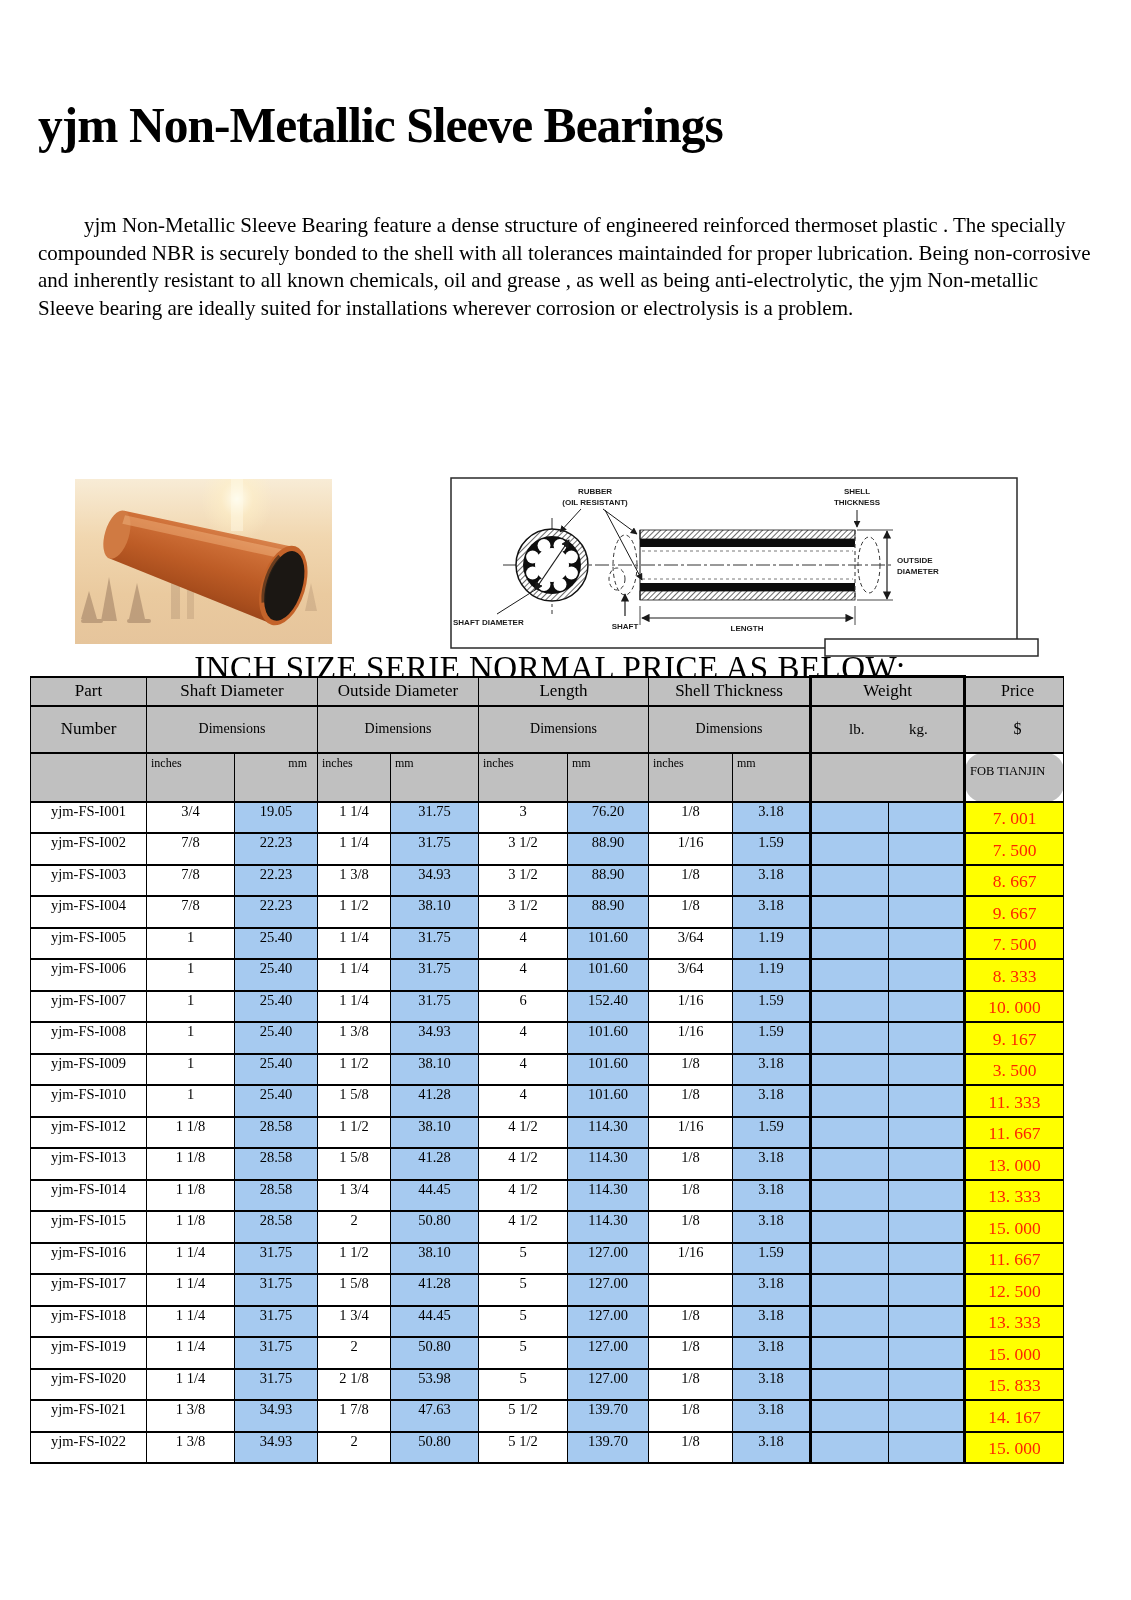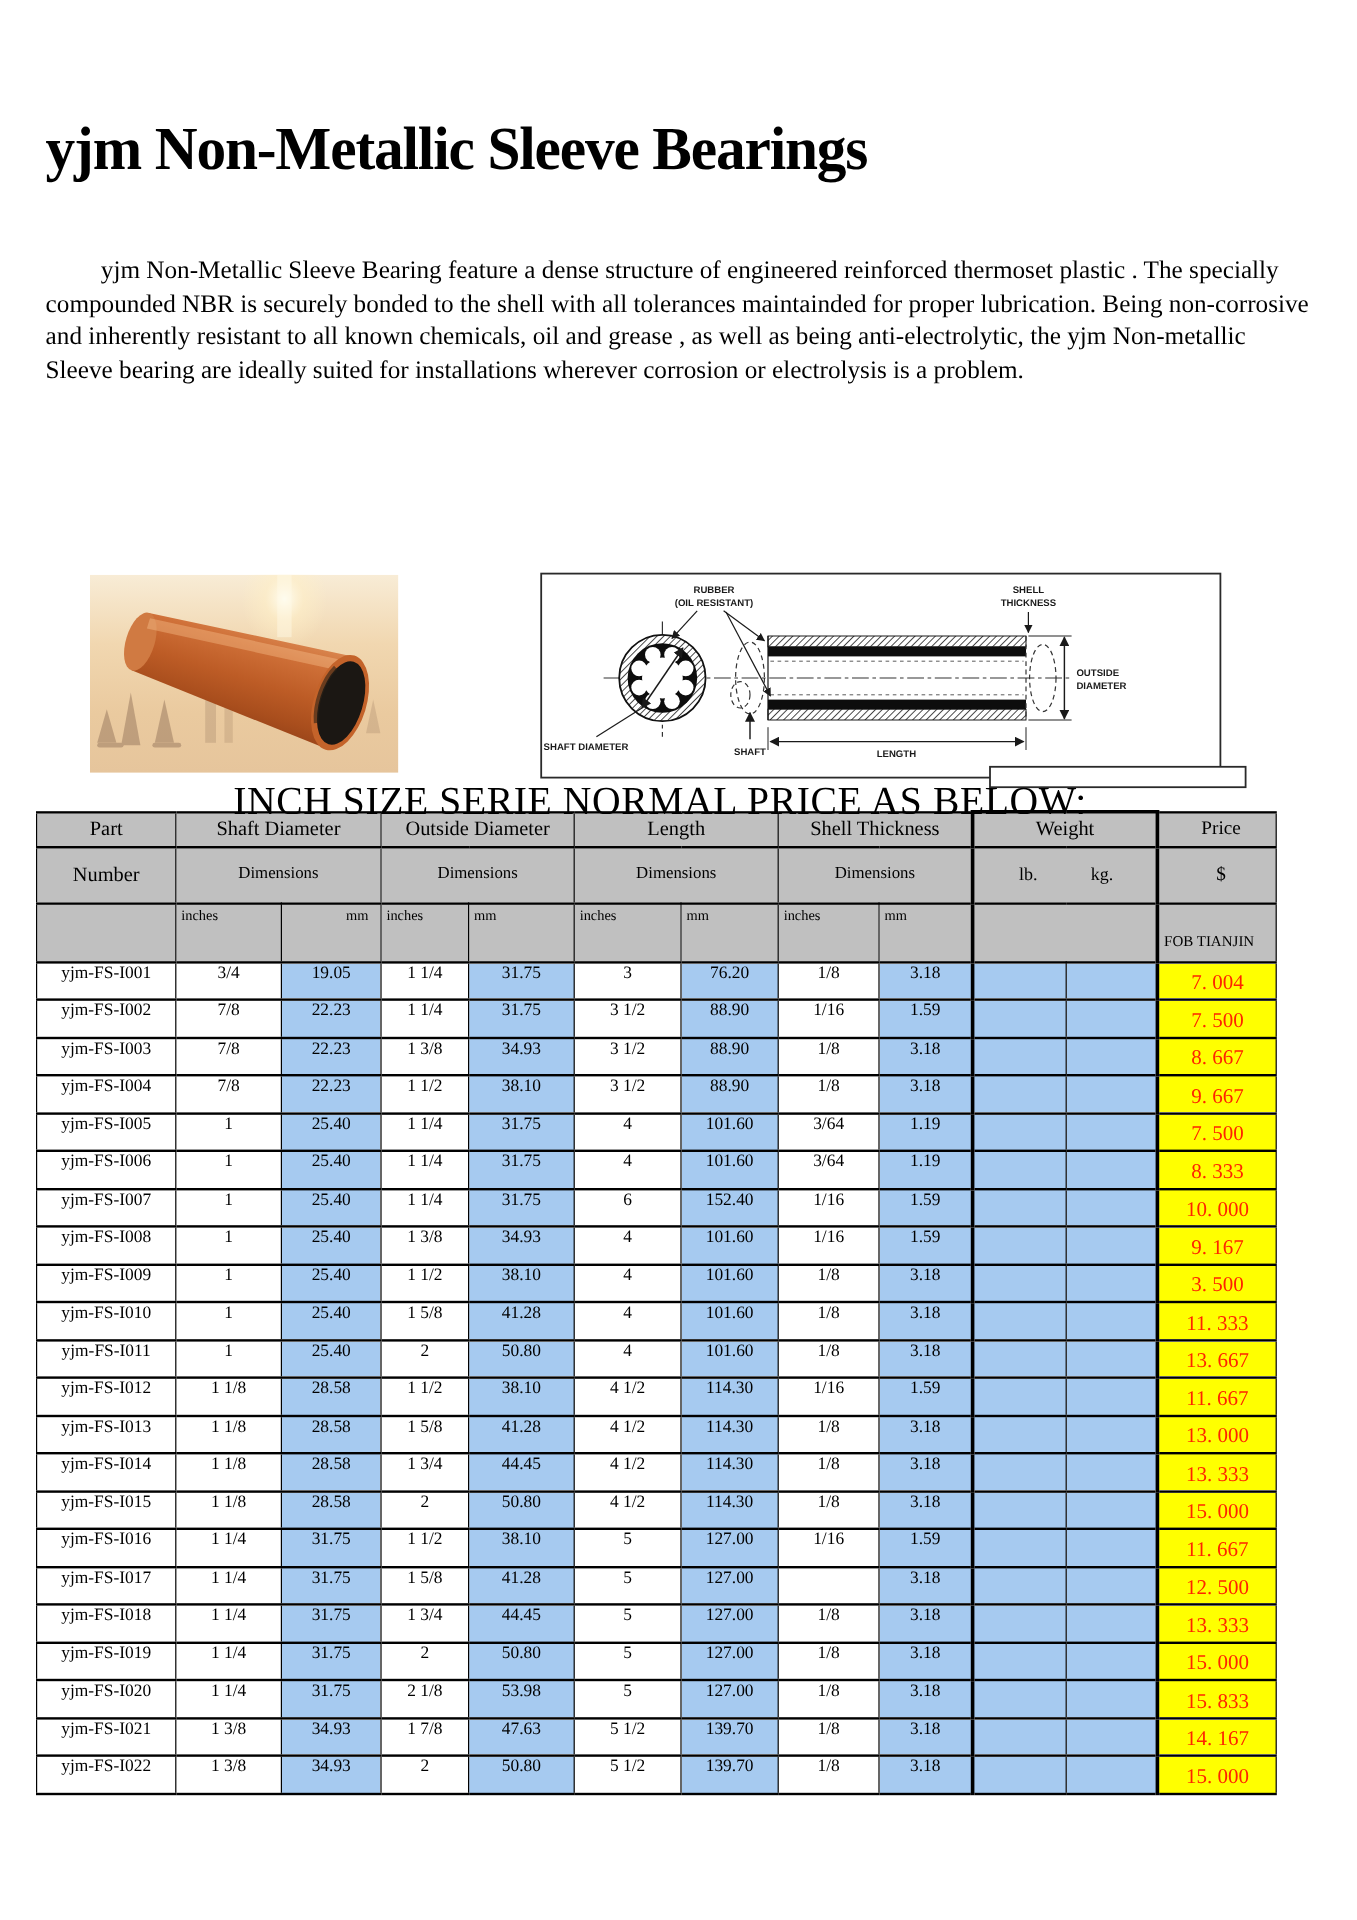--- a/index.html
+++ b/index.html
@@ -42,21 +42,21 @@
     overflow:hidden;padding:0;
   }
   .price-table thead th{background:var(--header-gray,#c0c0c0);font-weight:normal;}
   tr.h1 th{height:29px;font-size:17px;text-align:center;}
   tr.h2 th{height:26px;font-size:14px;text-align:center;}
   tr.h3 th{height:49px;font-size:12px;text-align:left;vertical-align:top;padding:2px 4px;}
   tr.h3 th.mm-right{text-align:right;padding-right:10px;}
   th.price-h{text-align:left;padding-left:6px;}
   tr.h1 th.price-h{font-size:16px;}
   tr.h2 th.price-h{font-size:16px;}
-  tr.h3 th.price-h{font-size:12.5px;vertical-align:bottom;padding-bottom:9px;}
+  tr.h3 th.price-h{font-size:12.5px;vertical-align:bottom;padding-bottom:22px;border-radius:18px;}
   th.weight-units{padding:14px;}
   th.weight-units span{display:inline-block;width:50%;text-align:center;font-size:15px;}
   .wt-t{border-top:3px solid #000 !important;}
   .wt-l{border-left:3px solid #000 !important;}
   .wt-r{border-right:3px solid #000 !important;}
   tbody td{
     height:31.5px;vertical-align:top;text-align:center;
     font-size:14.5px;padding-top:2px;background:#fff;
   }
   td.c-mm,td.c-wt{background:var(--cell-blue,#a6caf0);}
@@ -254,21 +254,21 @@
         <td class="c-in">3/4</td>
         <td class="c-mm">19.05</td>
         <td class="c-in">1  1/4</td>
         <td class="c-mm">31.75</td>
         <td class="c-in">3</td>
         <td class="c-mm">76.20</td>
         <td class="c-in">1/8</td>
         <td class="c-mm">3.18</td>
         <td class="c-wt wt-l"></td>
         <td class="c-wt wt-r"></td>
-        <td class="c-price">7. 004</td>
+        <td class="c-price">7. 001</td>
       </tr>
       <tr>
         <td class="c-part">yjm-FS-I002</td>
         <td class="c-in">7/8</td>
         <td class="c-mm">22.23</td>
         <td class="c-in">1  1/4</td>
         <td class="c-mm">31.75</td>
         <td class="c-in">3 1/2</td>
         <td class="c-mm">88.90</td>
         <td class="c-in">1/16</td>
@@ -383,34 +383,20 @@
         <td class="c-mm">41.28</td>
         <td class="c-in">4</td>
         <td class="c-mm">101.60</td>
         <td class="c-in">1/8</td>
         <td class="c-mm">3.18</td>
         <td class="c-wt wt-l"></td>
         <td class="c-wt wt-r"></td>
         <td class="c-price">11. 333</td>
       </tr>
       <tr>
-        <td class="c-part">yjm-FS-I011</td>
-        <td class="c-in">1</td>
-        <td class="c-mm">25.40</td>
-        <td class="c-in">2</td>
-        <td class="c-mm">50.80</td>
-        <td class="c-in">4</td>
-        <td class="c-mm">101.60</td>
-        <td class="c-in">1/8</td>
-        <td class="c-mm">3.18</td>
-        <td class="c-wt wt-l"></td>
-        <td class="c-wt wt-r"></td>
-        <td class="c-price">13. 667</td>
-      </tr>
-      <tr>
         <td class="c-part">yjm-FS-I012</td>
         <td class="c-in">1 1/8</td>
         <td class="c-mm">28.58</td>
         <td class="c-in">1  1/2</td>
         <td class="c-mm">38.10</td>
         <td class="c-in">4 1/2</td>
         <td class="c-mm">114.30</td>
         <td class="c-in">1/16</td>
         <td class="c-mm">1.59</td>
         <td class="c-wt wt-l"></td>

